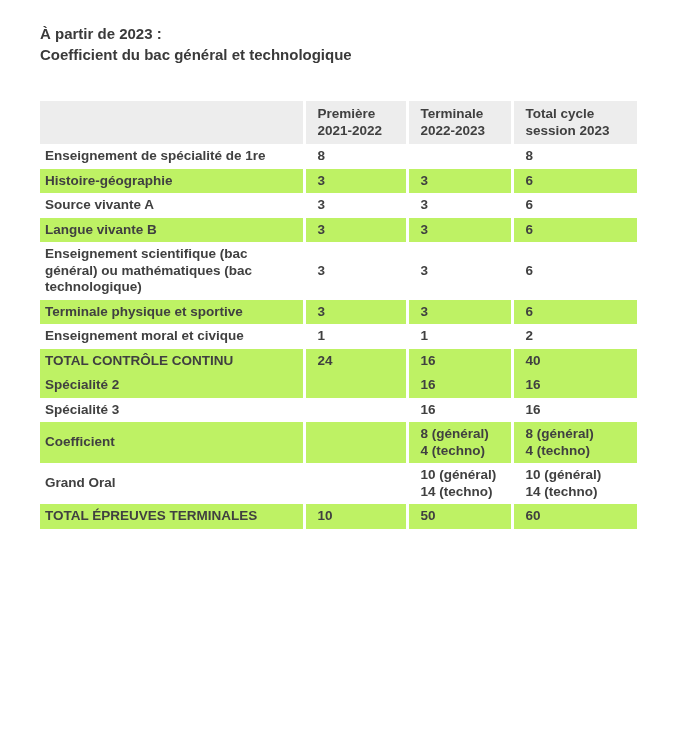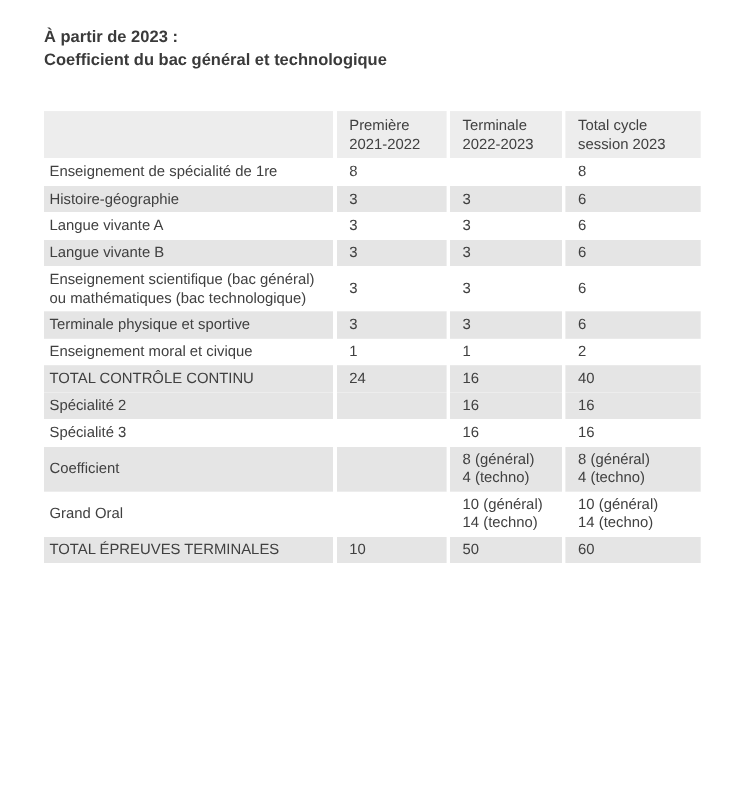--- a/index.html
+++ b/index.html
@@ -30,41 +30,41 @@
     margin-top: 36px;
     font-size: 13.5px;
     color: #404040;
   }
   col.c1 { width: 264px; }
   col.c2 { width: 103px; }
   col.c3 { width: 105px; }
   col.c4 { width: 125px; }
   table.coef th,
   table.coef td {
-    font-weight: normal;
+    font-weight: bold;
     text-align: left;
     vertical-align: middle;
     padding: 4px 12px;
     line-height: 16.5px;
     white-space: pre-line;
     overflow: hidden;
   }
   table.coef th:first-child,
   table.coef td:first-child {
     padding-left: 5px;
     padding-right: 2px;
   }
   table.coef thead th {
     background: #ededed;
     vertical-align: top;
     padding-top: 5px;
     padding-bottom: 5px;
   }
   table.coef tbody tr.gray td {
-    background: #e5e5e5;
+    background: #bef264;
   }
   .sep {
     border-left: 3px solid #ffffff;
   }
   .footer {
     margin-top: 116px;
     font-size: 12px;
     line-height: 16px;
     color: #404040;
   }
@@ -104,21 +104,21 @@
         <td class="sep"></td>
         <td class="sep">8</td>
       </tr>
       <tr class="gray">
         <td>Histoire-géographie</td>
         <td class="sep">3</td>
         <td class="sep">3</td>
         <td class="sep">6</td>
       </tr>
       <tr>
-        <td>Langue vivante A</td>
+        <td>Source vivante A</td>
         <td class="sep">3</td>
         <td class="sep">3</td>
         <td class="sep">6</td>
       </tr>
       <tr class="gray">
         <td>Langue vivante B</td>
         <td class="sep">3</td>
         <td class="sep">3</td>
         <td class="sep">6</td>
       </tr>

